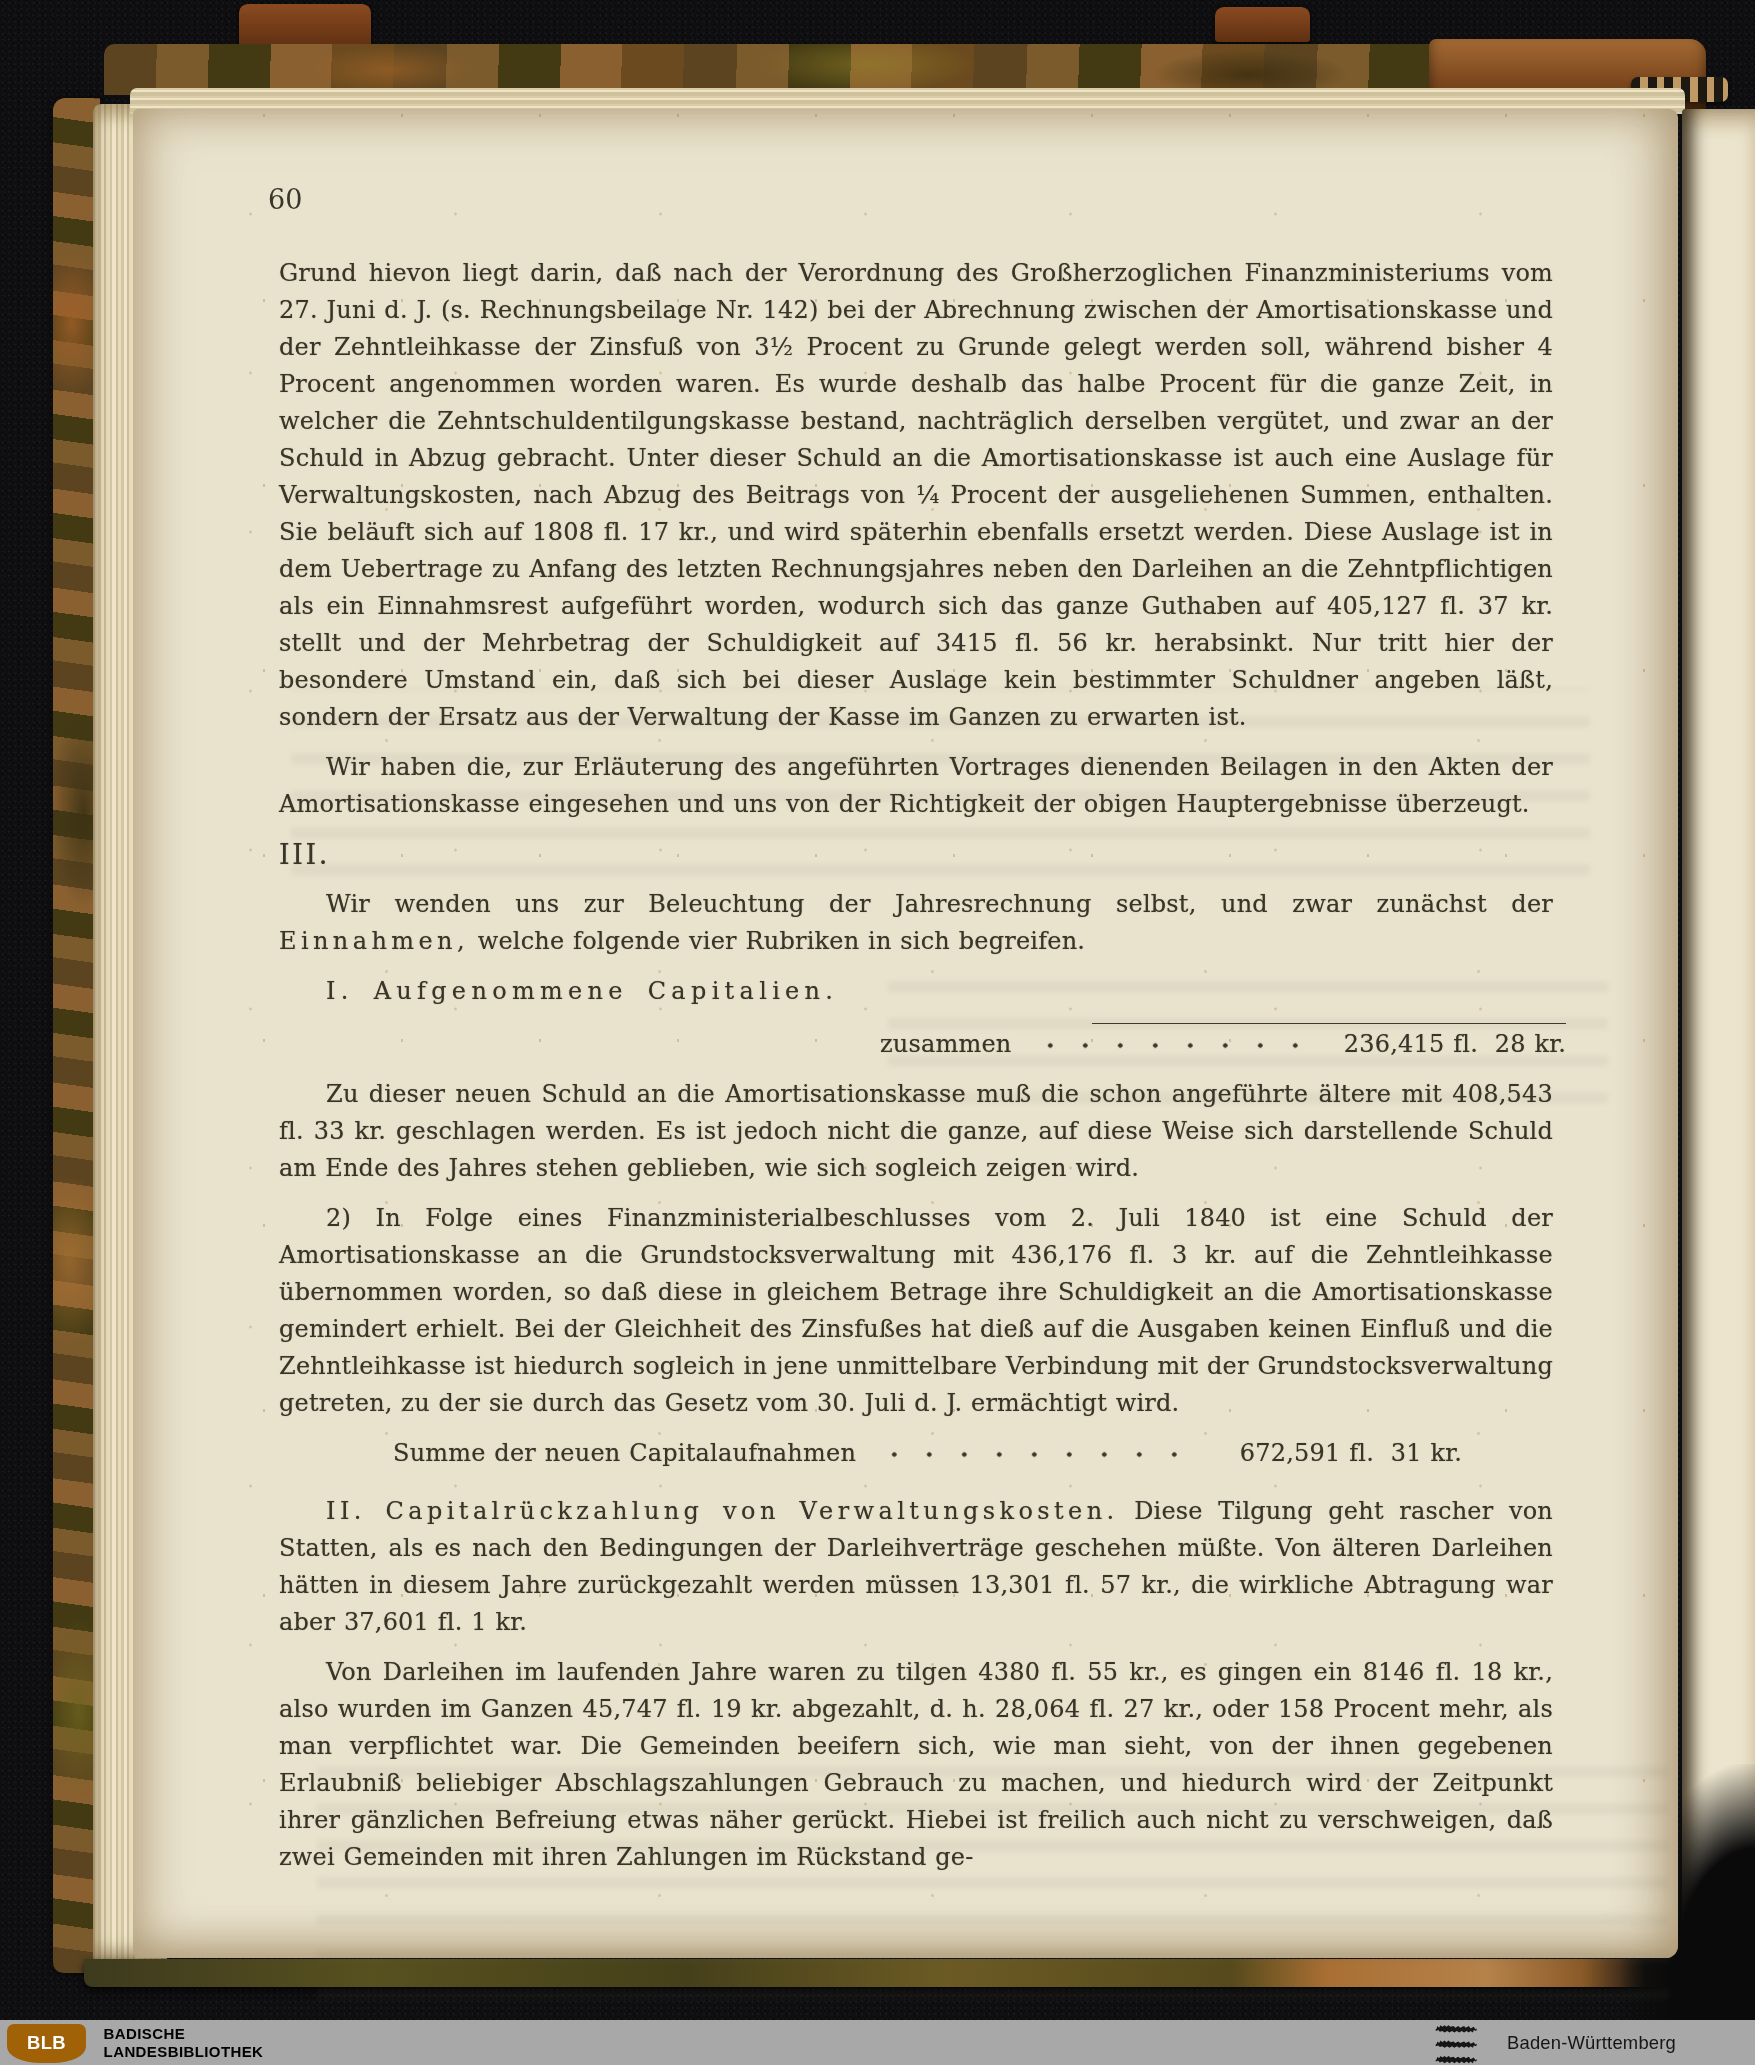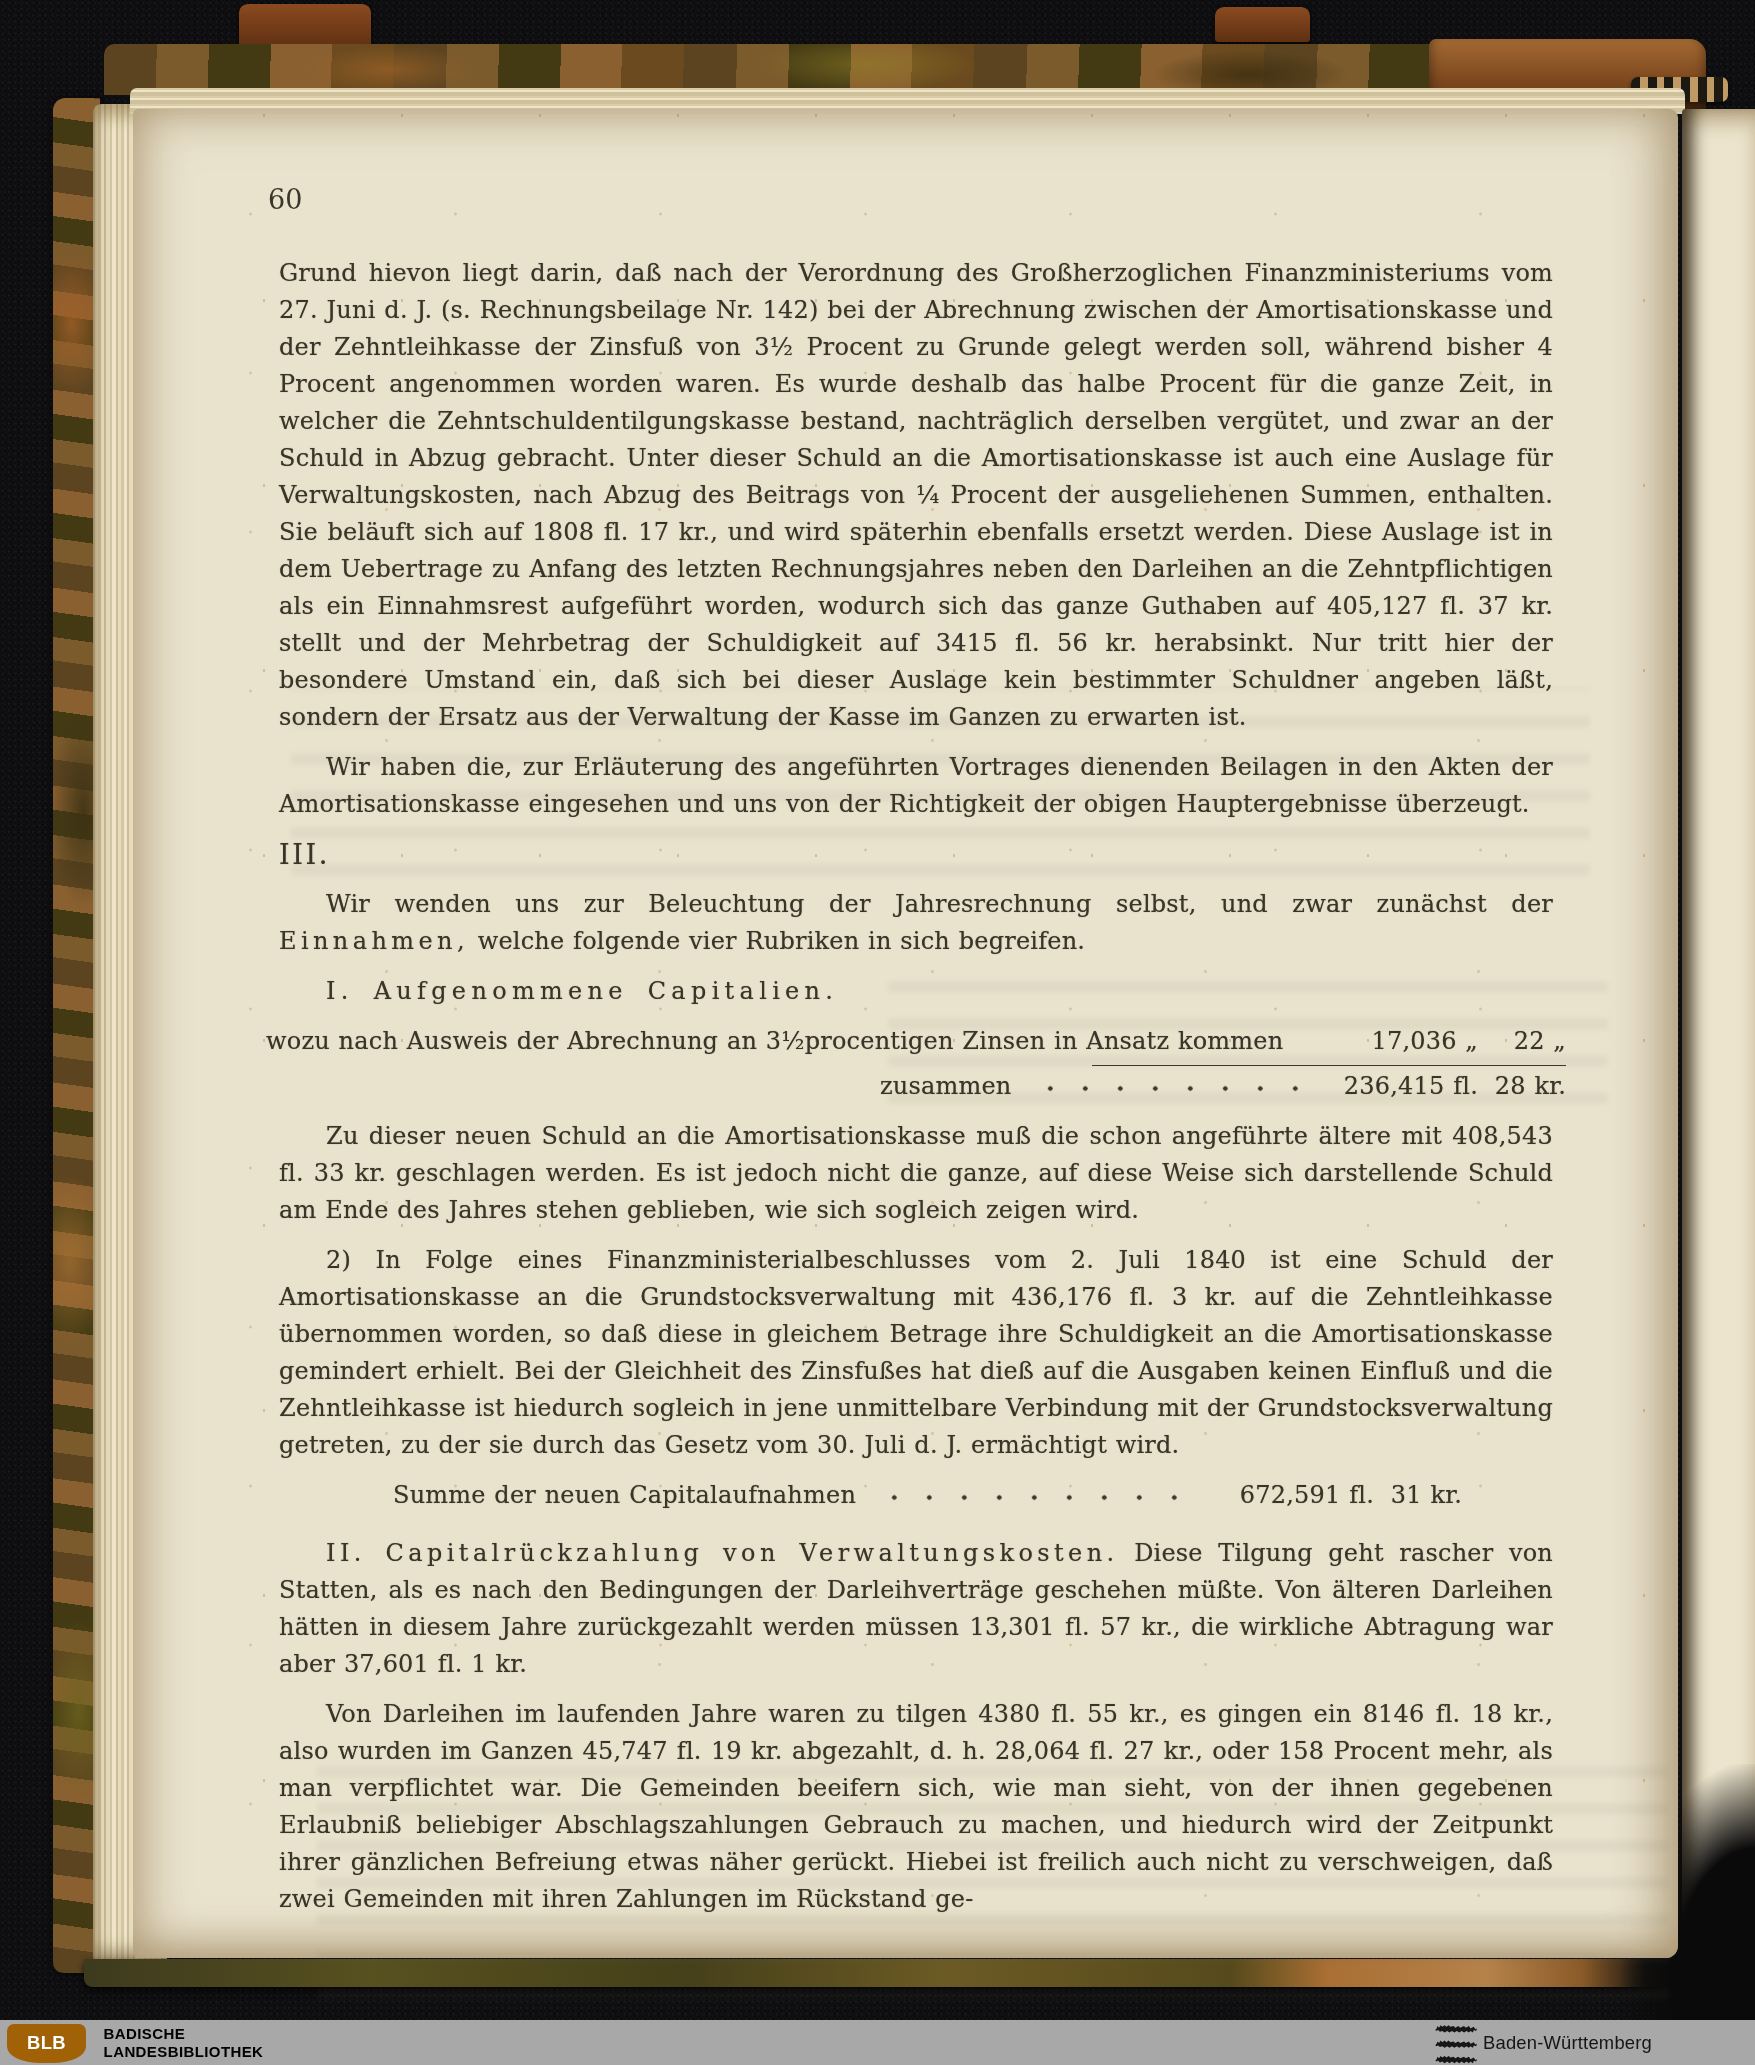--- a/index.html
+++ b/index.html
@@ -137,21 +137,21 @@
     left:0;top:2020px;width:1756px;height:46px;background:#a8a8a8;
     font-family:"Liberation Sans", sans-serif;
   }
   .blb-group{position:absolute;left:7px;top:3.5px;display:flex;align-items:center;gap:17.6px;}
   .blb-shield{
     width:79px;height:39px;background:#a16207;border-radius:7px 7px 42% 42%;
     display:flex;align-items:center;justify-content:center;
     color:#fff;font-weight:bold;font-size:18.4px;letter-spacing:0.4px;
   }
   .blb-name{font-weight:bold;font-size:15px;line-height:17.6px;color:#000000;letter-spacing:0.4px;}
-  .bw-group{position:absolute;left:1433px;top:1.8px;display:flex;align-items:center;gap:4px;height:42px;}
+  .bw-group{position:absolute;left:1433px;top:1.8px;display:flex;align-items:center;gap:28px;height:42px;}
   .bw-crest{width:46px;height:42px;}
   .bw-label{font-size:18.4px;color:#161616;letter-spacing:0.2px;}
 </style>
 </head>
 <body>
 
 <div class="abs headcap headcap-a"></div>
 <div class="abs headcap headcap-b"></div>
 <div class="abs board-top"></div>
 <div class="abs spine-top"></div>
@@ -174,26 +174,20 @@
     <p>Grund hievon liegt darin, daß nach der Verordnung des Großherzoglichen Finanzministeriums vom 27. Juni d. J. (s. Rechnungsbeilage Nr. 142) bei der Abrechnung zwischen der Amortisationskasse und der Zehntleihkasse der Zinsfuß von 3½ Procent zu Grunde gelegt werden soll, während bisher 4 Procent angenommen worden waren. Es wurde deshalb das halbe Procent für die ganze Zeit, in welcher die Zehntschuldentilgungskasse bestand, nachträglich derselben vergütet, und zwar an der Schuld in Abzug gebracht. Unter dieser Schuld an die Amortisationskasse ist auch eine Auslage für Verwaltungskosten, nach Abzug des Beitrags von ¼ Procent der ausgeliehenen Summen, enthalten. Sie beläuft sich auf 1808 fl. 17 kr., und wird späterhin ebenfalls ersetzt werden. Diese Auslage ist in dem Uebertrage zu Anfang des letzten Rechnungsjahres neben den Darleihen an die Zehntpflichtigen als ein Einnahmsrest aufgeführt worden, wodurch sich das ganze Guthaben auf 405,127 fl. 37 kr. stellt und der Mehrbetrag der Schuldigkeit auf 3415 fl. 56 kr. herabsinkt. Nur tritt hier der besondere Umstand ein, daß sich bei dieser Auslage kein bestimmter Schuldner angeben läßt, sondern der Ersatz aus der Verwaltung der Kasse im Ganzen zu erwarten ist.</p>
     <p class="ind">Wir haben die, zur Erläuterung des angeführten Vortrages dienenden Beilagen in den Akten der Amortisationskasse eingesehen und uns von der Richtigkeit der obigen Hauptergebnisse überzeugt.</p>
 
     <p class="h-center">III.</p>
 
     <p class="ind"><span>Wir wenden uns zur Beleuchtung der Jahresrechnung selbst, und zwar zunächst der</span> <span class="sperr">Einnahmen,</span> <span>welche folgende vier Rubriken in sich begreifen.</span></p>
 
     <p class="ind rubric">I. Aufgenommene Capitalien.</p>
 
 
-    <div class="acct-row">
-      <span class="lbl">wozu nach Ausweis der Abrechnung an 3½procentigen Zinsen in Ansatz kommen</span>
-      <span class="leader"></span>
-      <span class="amt">17,036 „</span>
-      <span class="amt-kr">22 „</span>
-    </div>
     <div class="sum-rule"></div>
     <div class="acct-row total-row">
       <span class="lbl">zusammen</span>
       <span class="leader"></span>
       <span class="amt">236,415 fl.</span>
       <span class="amt-kr">28 kr.</span>
     </div>
 
     <p class="ind">Zu dieser neuen Schuld an die Amortisationskasse muß die schon angeführte ältere mit 408,543 fl. 33 kr. geschlagen werden. Es ist jedoch nicht die ganze, auf diese Weise sich darstellende Schuld am Ende des Jahres stehen geblieben, wie sich sogleich zeigen wird.</p>
     <p class="ind">2) In Folge eines Finanzministerialbeschlusses vom 2. Juli 1840 ist eine Schuld der Amortisationskasse an die Grundstocksverwaltung mit 436,176 fl. 3 kr. auf die Zehntleihkasse übernommen worden, so daß diese in gleichem Betrage ihre Schuldigkeit an die Amortisationskasse gemindert erhielt. Bei der Gleichheit des Zinsfußes hat dieß auf die Ausgaben keinen Einfluß und die Zehntleihkasse ist hiedurch sogleich in jene unmittelbare Verbindung mit der Grundstocksverwaltung getreten, zu der sie durch das Gesetz vom 30. Juli d. J. ermächtigt wird.</p>

